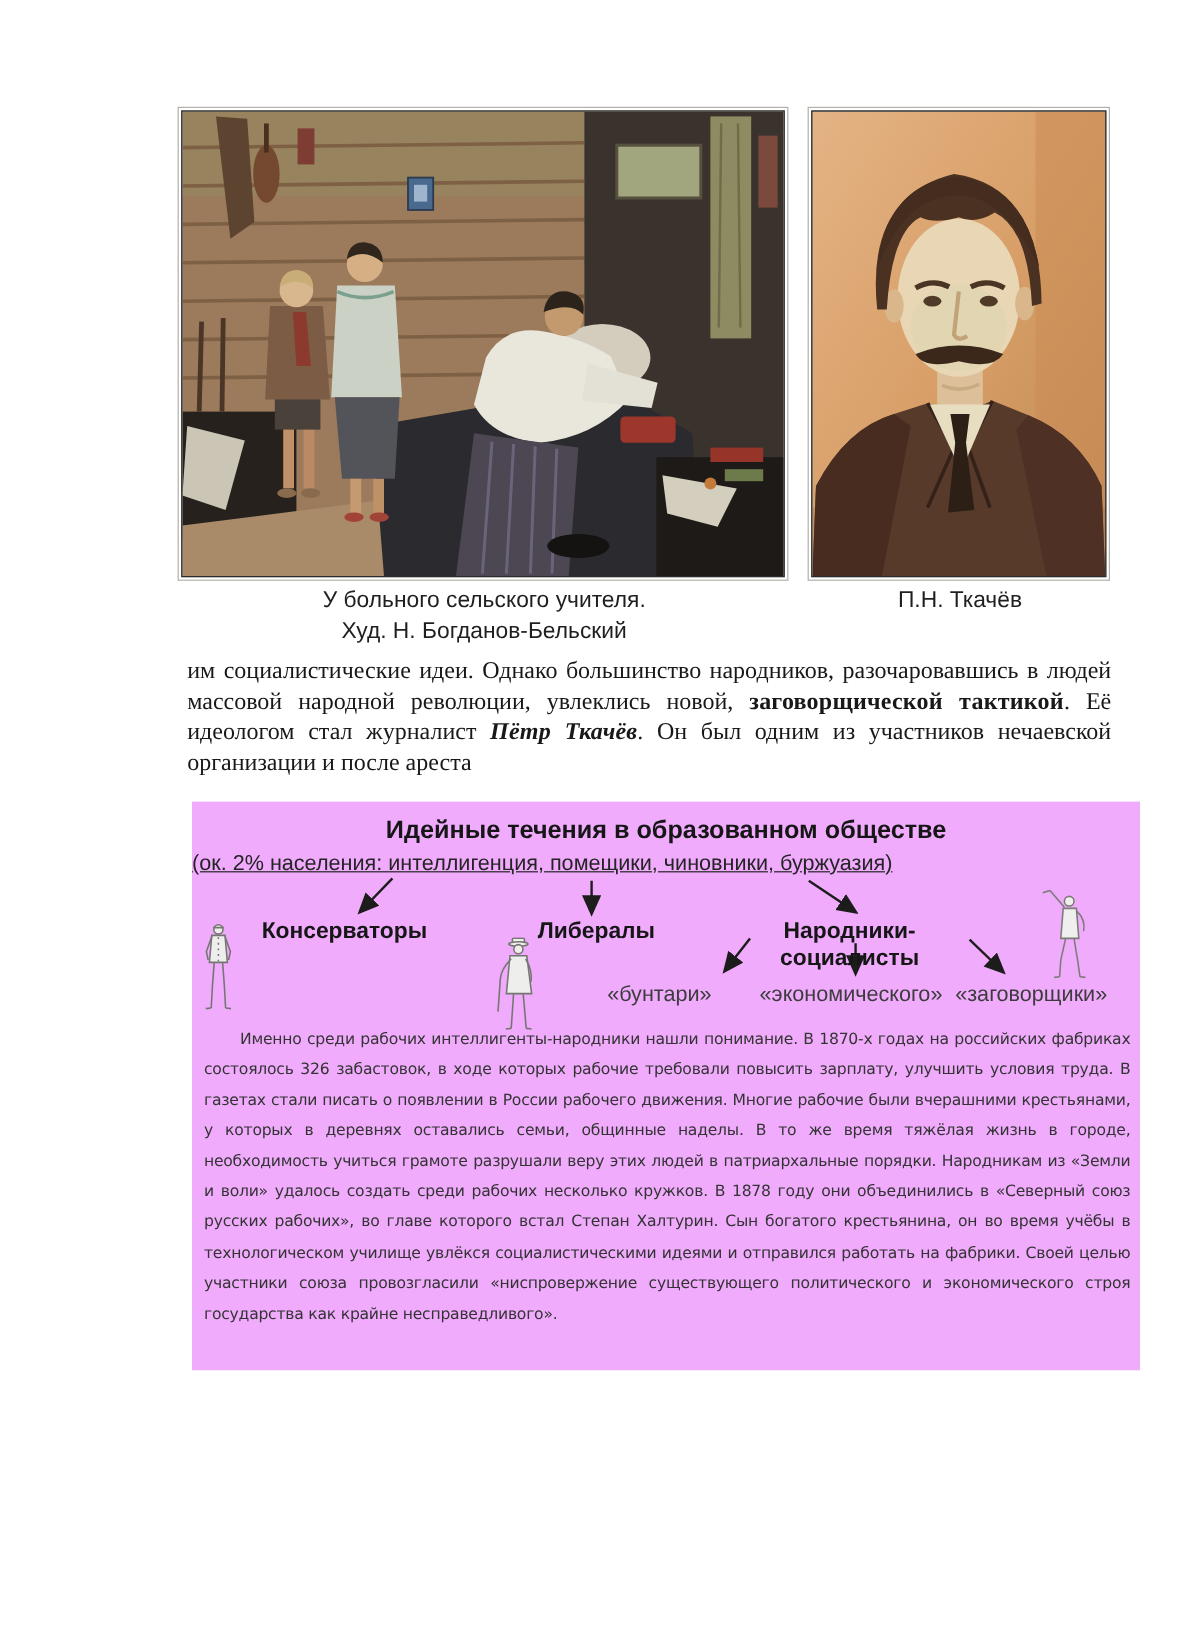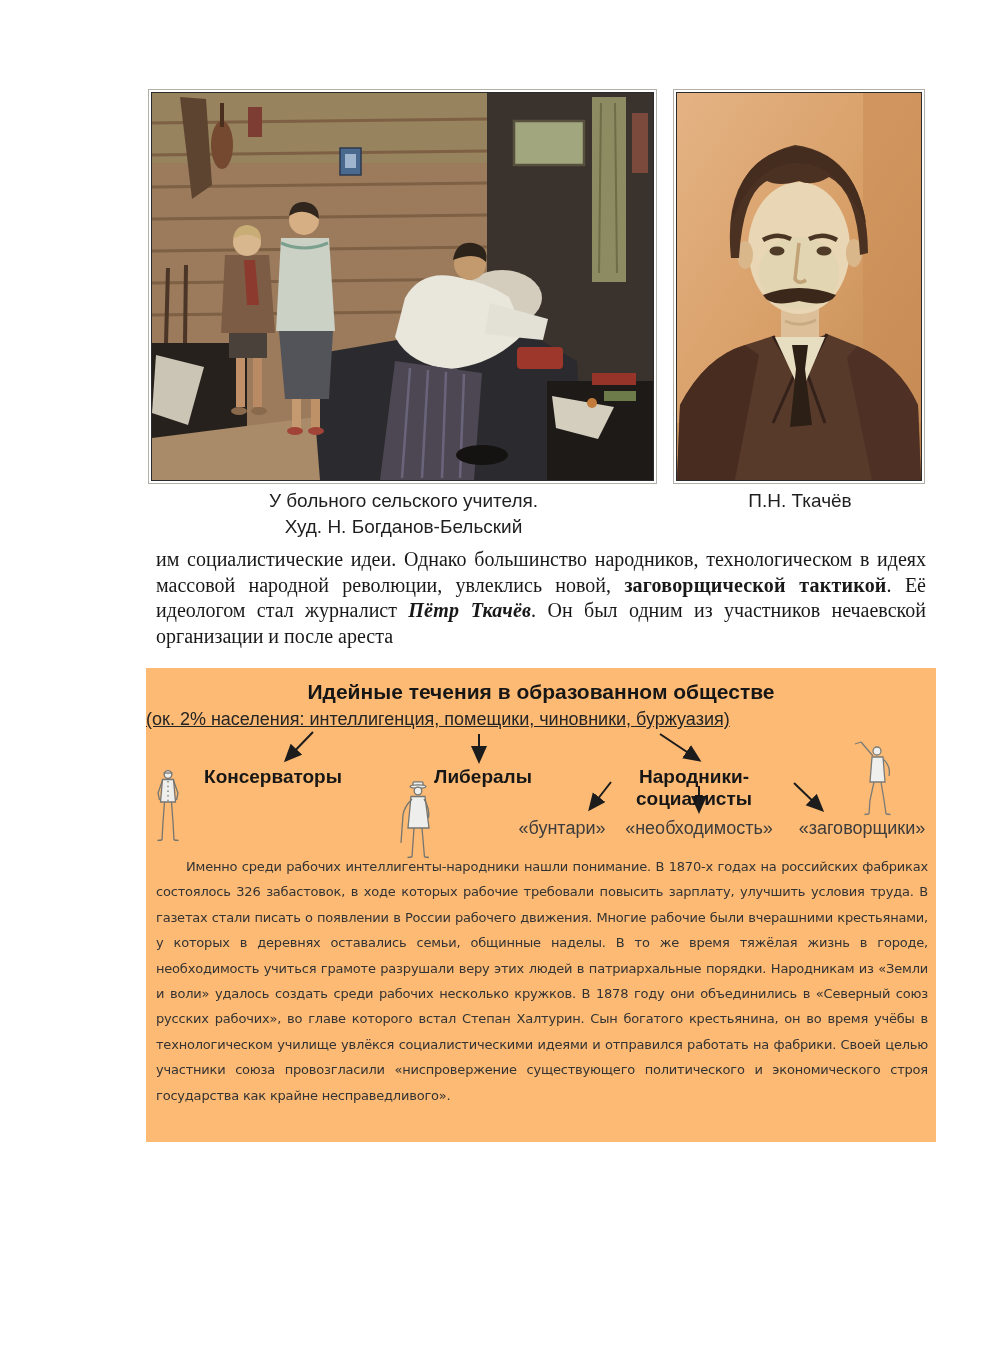--- a/index.html
+++ b/index.html
@@ -17,31 +17,31 @@
   .cap-paint-2{left:135px;top:515px;width:505px;}
   .cap-port{left:660px;top:489px;width:248px;}
 
   
   .body-par{position:absolute;left:140px;top:547px;width:770px;margin:0;
             font-family:"Liberation Serif","DejaVu Serif",serif;font-size:20px;line-height:25.6px;
             text-align:justify;color:#181818;}
   .body-par b{letter-spacing:.2px;}
 
   
-  .infobox{position:absolute;left:130px;top:668px;width:790px;height:524px;background:#fdba74;}
+  .infobox{position:absolute;left:144px;top:668px;width:790px;height:524px;background:#f0abfc;}
   .ib-title{position:absolute;left:0;top:12px;width:100%;text-align:center;
             font-size:21px;font-weight:bold;color:#161616;}
   .ib-subtitle{position:absolute;left:0;top:41px;width:100%;
             font-size:18px;color:#242424;text-decoration:underline;}
   .ib-arrows{position:absolute;left:0;top:0;width:790px;height:200px;}
   .branch{position:absolute;top:98px;font-size:19px;font-weight:bold;text-align:center;color:#161616;}
   .branch-0{left:47px;width:160px;}
   .branch-1{left:257px;width:160px;}
   .branch-2{left:448px;width:200px;}
-  .subbranch{position:absolute;top:150px;font-size:18px;text-align:center;color:#3c3c3c;}
+  .subbranch{position:absolute;top:150px;font-size:18px;text-align:left;color:#3c3c3c;}
   .sub-0{left:346px;width:140px;}
   .sub-1{left:473px;width:160px;}
   .sub-2{left:636px;width:160px;}
   .fig-icon{position:absolute;}
   .fig-icon svg{display:block;width:100%;height:100%;}
   .icon-conservative{left:8px;top:100px;width:28px;height:76px;}
   .icon-liberal{left:248px;top:113px;width:42px;height:80px;}
   .icon-conspirator{left:706px;top:68px;width:48px;height:82px;}
 
   .passage{position:absolute;left:10px;top:186px;width:772px;margin:0;
@@ -181,21 +181,21 @@
 
       <path d="M86,202 Q122,188 159,202 Q151,215 122,208 Q93,215 86,202 Z" fill="#3b281a"></path>
       <path d="M108,228 Q123,235 139,227" stroke="#c8ab82" stroke-width="3" fill="none"></path>
     </svg>
   </figure>
 
   <div class="caption cap-paint-1">У больного сельского учителя.</div>
   <div class="caption cap-paint-2">Худ. Н. Богданов-Бельский</div>
   <div class="caption cap-port">П.Н. Ткачёв</div>
 
-  <p class="body-par"><span>им социалистические идеи. Однако большинство народников, технологическом в идеях массовой народной революции, увлеклись новой, </span><b>заговорщической тактикой</b><span>. Её идеологом стал журналист </span><b><i>Пётр Ткачёв</i></b><span>. Он был одним из участников нечаевской организации и после ареста</span></p>
+  <p class="body-par"><span>им социалистические идеи. Однако большинство народников, разочаровавшись в людей массовой народной революции, увлеклись новой, </span><b>заговорщической тактикой</b><span>. Её идеологом стал журналист </span><b><i>Пётр Ткачёв</i></b><span>. Он был одним из участников нечаевской организации и после ареста</span></p>
 
   <section class="infobox">
     <div class="ib-title">Идейные течения в образованном обществе</div>
     <div class="ib-subtitle">(ок. 2% населения: интеллигенция, помещики, чиновники, буржуазия)</div>
 
     <svg class="ib-arrows" viewBox="0 0 790 200">
       <defs>
         <marker id="ah" markerWidth="10" markerHeight="9" refX="7.5" refY="4" orient="auto">
           <path d="M0,0 L9,4 L0,8 Z" fill="#1c1c1c"></path>
         </marker>
@@ -208,21 +208,21 @@
         <line x1="553" y1="118" x2="553" y2="143" marker-end="url(#ah)"></line>
         <line x1="648" y1="115" x2="676" y2="142" marker-end="url(#ah)"></line>
       </g>
     </svg>
 
     <div class="branch branch-0">Консерваторы</div>
     <div class="branch branch-1">Либералы</div>
     <div class="branch branch-2">Народники-социалисты</div>
 
     <div class="subbranch sub-0">«бунтари»</div>
-    <div class="subbranch sub-1">«необходимость»</div>
+    <div class="subbranch sub-1">«экономического»</div>
     <div class="subbranch sub-2">«заговорщики»</div>
 
     <span class="fig-icon icon-conservative">
       <svg viewBox="0 0 28 76">
         <g stroke="#757571" stroke-width="1.3" fill="#eeeeec">
           <circle cx="14" cy="6.5" r="3.8"></circle>
           <line x1="9.5" y1="5" x2="18.5" y2="5"></line>
           <path d="M8.5,11.5 L19.5,11.5 L21.5,34 L6.5,34 Z"></path>
           <path d="M8.5,12.5 L4,25 L5.5,32" fill="none"></path>
           <path d="M19.5,12.5 L24,25 L22.5,32" fill="none"></path>

